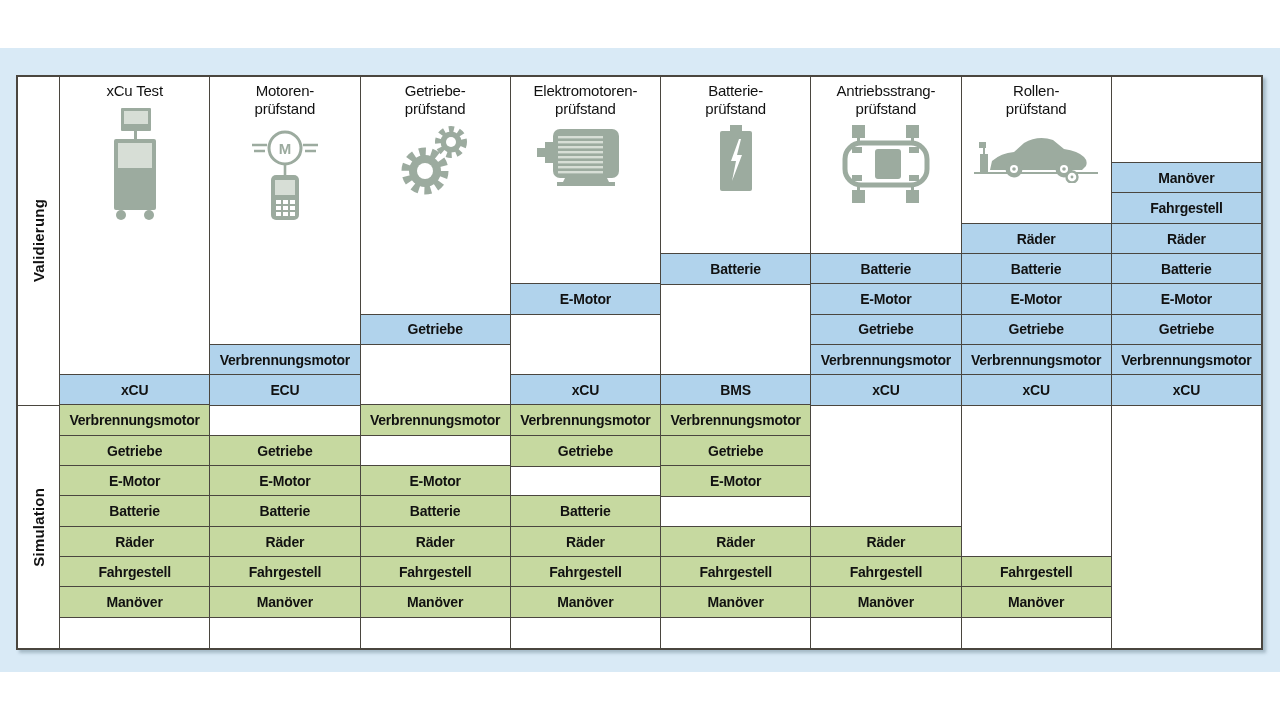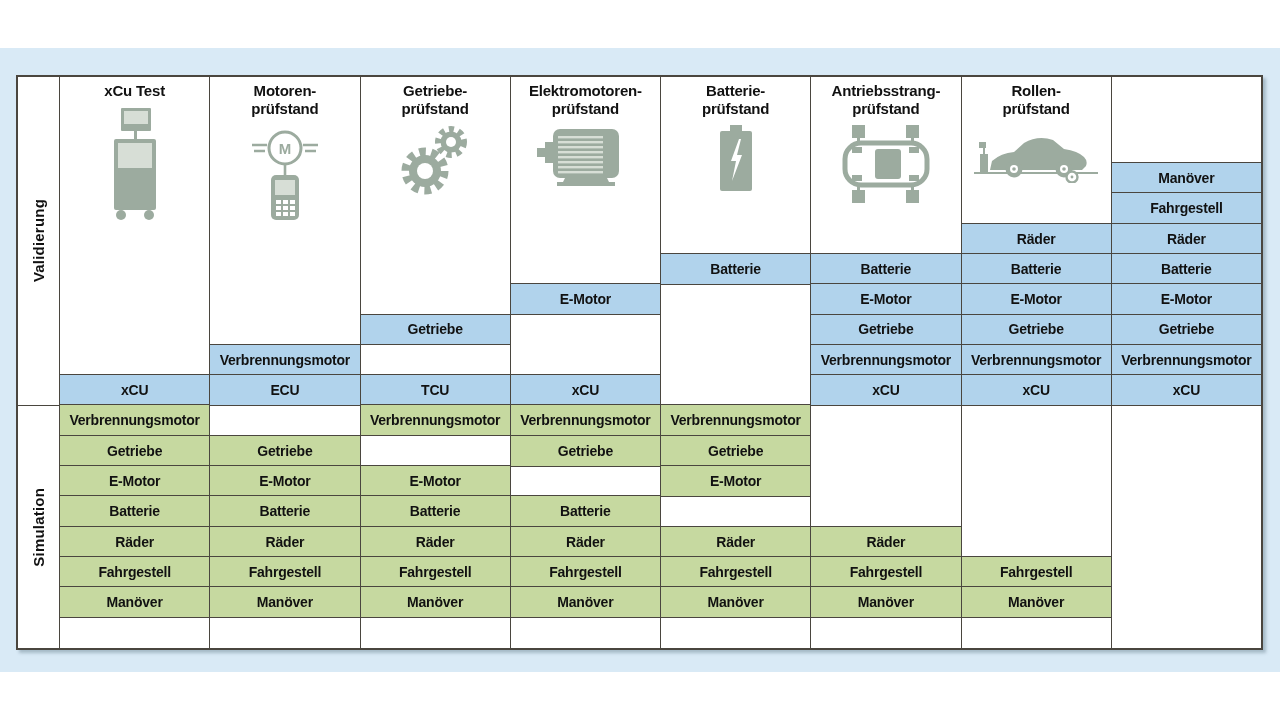--- a/index.html
+++ b/index.html
@@ -10,21 +10,21 @@
           box-shadow:3px 3px 3px rgba(104,128,142,.45);}
   .label-col{width:41px;min-width:41px;display:flex;flex-direction:column;border-right:1.6px solid var(--line,#4a463f);}
   .label-cell{display:flex;align-items:center;justify-content:center;box-sizing:border-box;}
   .label-val{height:329px;border-bottom:1.6px solid var(--line,#4a463f);}
   .label-sim{flex:1;}
   .rot{writing-mode:vertical-rl;transform:rotate(180deg);font-weight:700;font-size:15px;letter-spacing:.2px;}
   .cols{flex:1;display:flex;}
   .col{flex:1;position:relative;border-right:1.6px solid var(--line,#4a463f);}
   .col:last-child{border-right:none;}
   .col-header{position:absolute;left:0;right:0;top:0;display:flex;flex-direction:column;align-items:center;padding-top:5px;}
-  .col-title{font-weight:700;font-size:15px;line-height:17.5px;text-align:center;letter-spacing:-.2px;}
+  .col-title{font-weight:400;font-size:15px;line-height:17.5px;text-align:center;letter-spacing:-.2px;}
   .icon{margin-top:8px;line-height:0;}
   .cell{position:absolute;left:0;right:0;height:31.9px;box-sizing:border-box;
         border-top:1.6px solid var(--line,#4a463f);border-bottom:1.6px solid var(--line,#4a463f);
         display:flex;align-items:center;justify-content:center;
         font-weight:700;font-size:14px;letter-spacing:-.2px;}
   .cell.validation{background:var(--val,#b1d3ec);}
   .cell.simulation{background:var(--sim,#c6d9a0);}
 </style>
 </head>
 <body>
@@ -109,21 +109,20 @@
           <div class="icon"><svg width="68" height="70" viewBox="0 0 68 70">
               <circle cx="24" cy="46" r="19" fill="none" stroke="#9cab9f" stroke-width="9" stroke-dasharray="6.5 5.4"></circle>
               <circle cx="24" cy="46" r="16" fill="#9cab9f"></circle>
               <circle cx="24" cy="46" r="8" fill="#ffffff"></circle>
               <circle cx="50" cy="17" r="12.5" fill="none" stroke="#9cab9f" stroke-width="7" stroke-dasharray="5 4.4"></circle>
               <circle cx="50" cy="17" r="10.5" fill="#9cab9f"></circle>
               <circle cx="50" cy="17" r="5" fill="#ffffff"></circle>
             </svg></div>
         </div>
         <div class="cell validation" style="top: 236.5px;">Getriebe</div>
-        <div class="cell validation" style="top: 297.1px;">TCU</div>
         <div class="cell simulation" style="top: 327.4px;">Verbrennungsmotor</div>
         <div class="cell simulation" style="top: 388px;">E-Motor</div>
         <div class="cell simulation" style="top: 418.3px;">Batterie</div>
         <div class="cell simulation" style="top: 448.6px;">Räder</div>
         <div class="cell simulation" style="top: 478.9px;">Fahrgestell</div>
         <div class="cell simulation" style="top: 509.2px;">Manöver</div>
       </div>
       <div class="col">
         <div class="col-header">
           <div class="col-title">
@@ -163,20 +162,21 @@
             <div>Batterie-</div>
             <div>prüfstand</div>
           </div>
           <div class="icon"><svg width="32" height="66" viewBox="0 0 32 66">
               <rect x="10" y="0" width="12" height="6" fill="#9cab9f"></rect>
               <rect x="0" y="6" width="32" height="60" rx="2" fill="#9cab9f"></rect>
               <path d="M19 14 L11 36 H16 L12 56 L22 30 H17 L21 14 Z" fill="#ffffff"></path>
             </svg></div>
         </div>
         <div class="cell validation" style="top: 175.9px;">Batterie</div>
+        <div class="cell validation" style="top: 297.1px;">BMS</div>
         <div class="cell simulation" style="top: 327.4px;">Verbrennungsmotor</div>
         <div class="cell simulation" style="top: 357.7px;">Getriebe</div>
         <div class="cell simulation" style="top: 388px;">E-Motor</div>
         <div class="cell simulation" style="top: 448.6px;">Räder</div>
         <div class="cell simulation" style="top: 478.9px;">Fahrgestell</div>
         <div class="cell simulation" style="top: 509.2px;">Manöver</div>
       </div>
       <div class="col">
         <div class="col-header">
           <div class="col-title">

